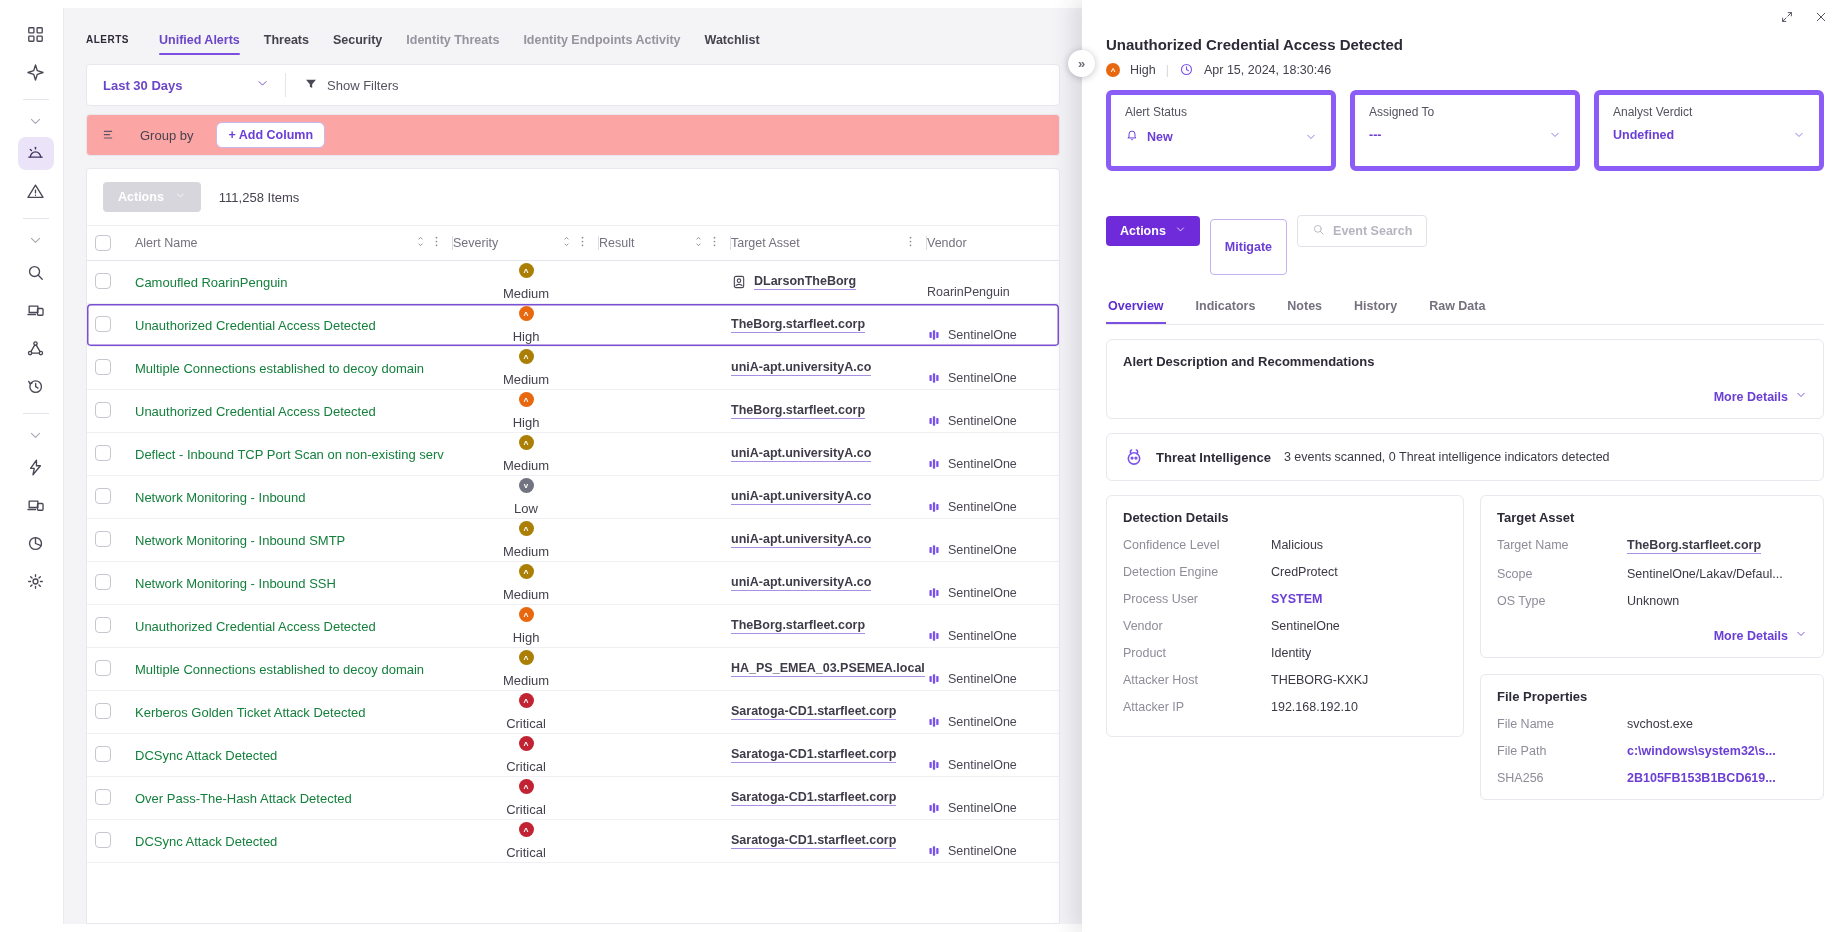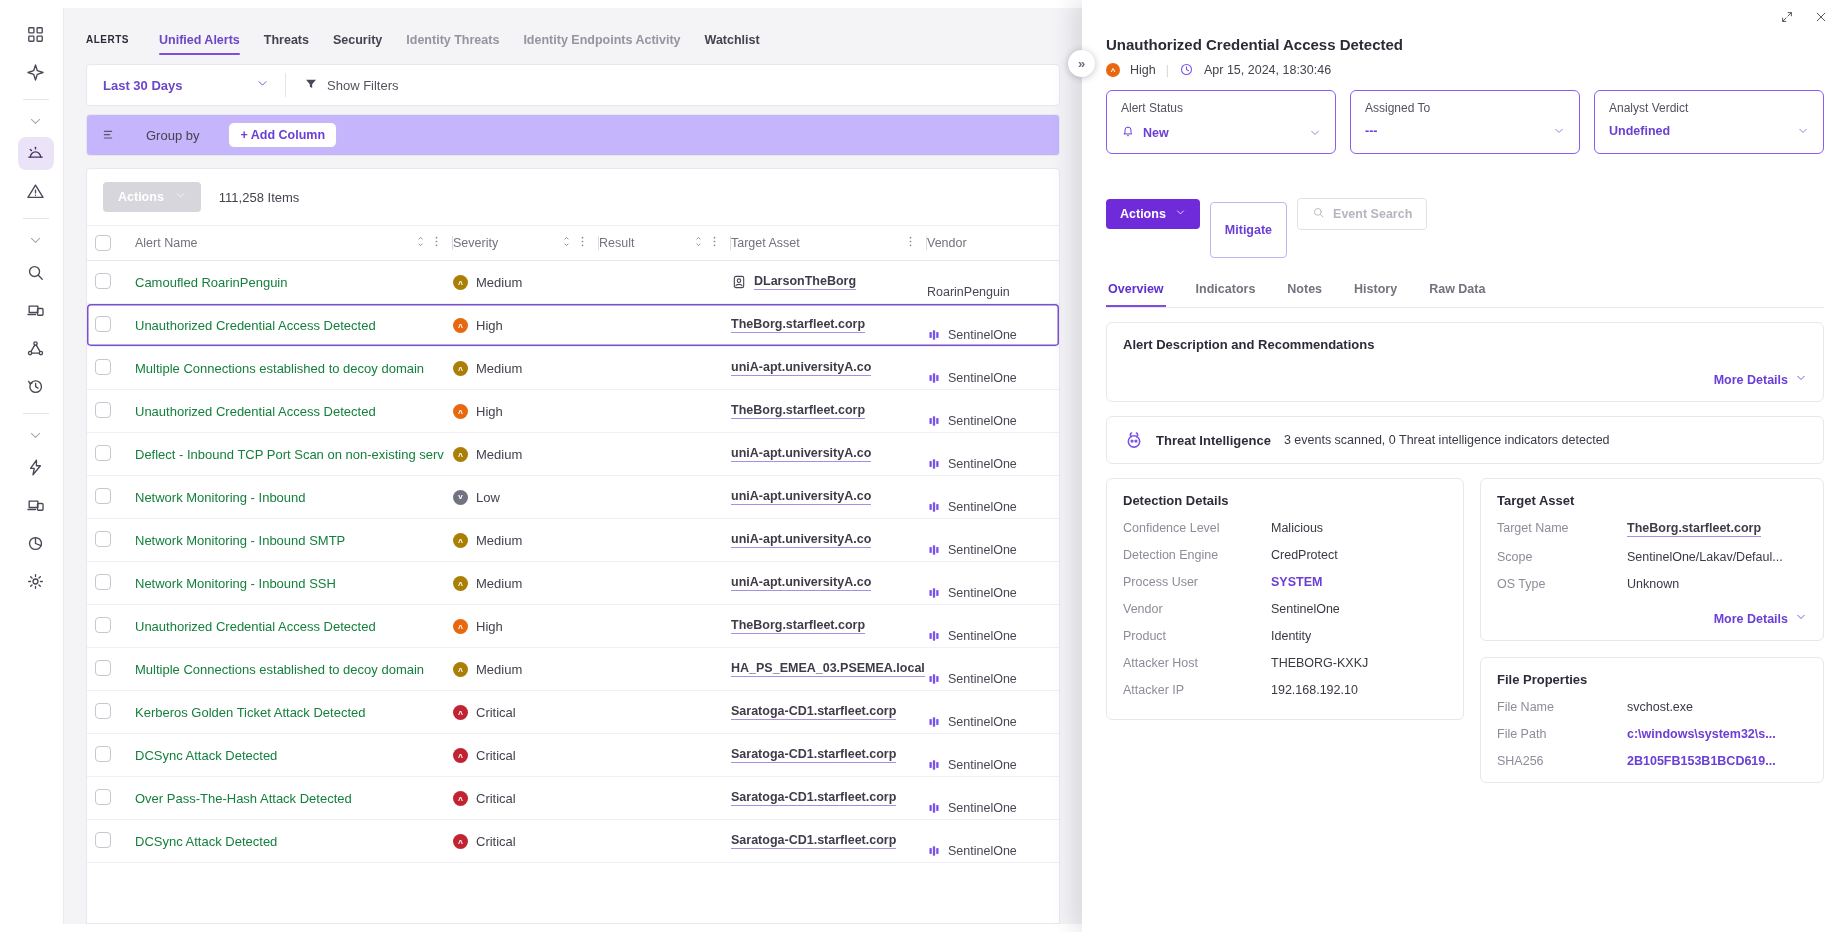--- a/index.html
+++ b/index.html
@@ -42,22 +42,22 @@
   .filtercard { margin-top:8px; height:42px; background:#fff; border:1px solid #e9e7ee;
     border-radius:4px; display:flex; align-items:center; flex:0 0 auto; }
   .time-select { width:198px; display:flex; align-items:center; justify-content:space-between;
     padding:0 16px; color:#6b46c8; font-weight:700; font-size:13px; cursor:pointer; }
   .time-select svg, .chev-sm svg { width:13px; height:13px; }
   .vdiv { width:1px; height:24px; background:#e6e4eb; }
   .show-filters { display:flex; align-items:center; gap:9px; padding:0 18px; color:#56525f;
     font-size:13px; cursor:pointer; }
   .show-filters svg { width:14px; height:14px; color:#4b4754; }
 
-  .groupbar { margin-top:8px; height:42px; background:#c4b5fd; border:1px solid #e9e7ee;
-    border-radius:4px; display:flex; align-items:center; gap:29px; padding:0 14px; flex:0 0 auto; }
+  .groupbar { margin-top:8px; height:42px; background:#fca5a5; border:1px solid #e9e7ee;
+    border-radius:4px; display:flex; align-items:center; gap:23px; padding:0 14px; flex:0 0 auto; }
   .group-ic svg { width:16px; height:16px; color:#5a5664; display:block; }
   .groupby-label { font-size:13px; color:#46424e; }
   .add-col-btn { border:1px solid #c9b8ef; color:#6b3fd6; font-weight:700; font-size:12.5px;
     border-radius:6px; padding:5px 11px; background:#fff; cursor:pointer; }
 
   .tablecard { margin-top:12px; background:#fff; border:1px solid #e9e7ee;
     border-radius:4px 4px 0 0; flex:1; display:flex; flex-direction:column; overflow:hidden; }
   .actionsrow { display:flex; align-items:center; gap:18px; padding:13px 16px; }
   .actions-btn-disabled { background:#d7d6dc; color:#fff; font-weight:700; font-size:12.5px;
     border-radius:4px; padding:8px 15px; display:flex; align-items:center; gap:11px; }
@@ -74,21 +74,21 @@
   .hics { margin-left:auto; display:flex; align-items:center; gap:3px; color:#8b8795; }
   .hics svg { width:13px; height:13px; cursor:pointer; }
 
   .tbody { overflow:hidden; flex:1; }
   .trow { height:43px; border-bottom:1px solid #f0eff3; font-size:13px; position:relative; cursor:pointer; }
   .trow.sel { box-shadow:inset 0 0 0 1.5px #7a4fd2; border-radius:4px; }
   .cb { width:16px; height:16px; border:1.5px solid #c8c6cf; border-radius:4px; display:inline-block;
     background:#fff; cursor:pointer; }
   .alert-link { color:#15803d; font-weight:400; white-space:nowrap; overflow:hidden; display:block;
     padding-right:14px; }
-  .sev { display:flex; align-items:center; gap:8px; color:#45414d; }
+  .sev { display:flex; align-items:center; gap:8px; color:#45414d;flex-direction:column; }
   .sevdot { width:15px; height:15px; border-radius:50%; display:inline-flex; align-items:center;
     justify-content:center; color:#fff; font-size:8.5px; font-weight:700; line-height:1; flex:0 0 auto; }
   .sevdot::before { content:"^"; transform:translateY(1.5px); }
   .sevdot.low::before { content:"v"; transform:translateY(-0.5px); font-size:8px; }
   .sevdot.medium { background:#ab7f06; }
   .sevdot.high { background:#e8680f; }
   .sevdot.low { background:#717480; }
   .sevdot.critical { background:#c22333; }
   .targetcell { display:flex; align-items:center; gap:7px; overflow:hidden; }
   .target-link { color:#3f3b49; font-weight:700; font-size:12.5px;
@@ -105,21 +105,21 @@
   .collapse-btn { position:absolute; left:-14px; top:50px; width:27px; height:27px; border-radius:50%;
     background:#fff; box-shadow:0 1px 7px rgba(40,35,60,.28); display:flex; align-items:center;
     justify-content:center; color:#6d6977; font-size:13px; font-weight:700; cursor:pointer; }
   .panel-title { margin-top:24px; font-size:15px; font-weight:700; color:#2e2a38; }
   .panel-meta { display:flex; align-items:center; gap:10px; margin-top:9px; font-size:12.5px; color:#45414d; }
   .meta-div { color:#d9d7de; }
   .clock-ic svg { width:15px; height:15px; color:#7b52e8; display:block; }
   .sevdot.small { width:14px; height:14px; font-size:8px; }
 
   .status-cards { display:flex; gap:14px; margin-top:13px; }
-  .scard { flex:1; border:1px solid #8b5cf6; border-radius:6px; padding:10px 14px 12px; cursor:pointer; }
+  .scard { flex:1; border:5px solid #8b5cf6; border-radius:6px; padding:10px 14px 21px; cursor:pointer; }
   .scard-label { font-size:12px; color:#55515f; }
   .scard-value { margin-top:9px; display:flex; align-items:center; gap:8px; color:#6b3fd6;
     font-weight:700; font-size:12.5px; }
   .scard-value svg { width:14px; height:14px; }
   .scard-chev { margin-left:auto; color:#8a66dd; display:flex; }
   .scard-chev svg { width:12px; height:12px; }
 
   .pbtns { display:flex; gap:10px; margin-top:16px; align-items:center; }
   .btn-primary { background:#6f2bd9; color:#fff; font-weight:700; font-size:12.5px; border:none;
     border-radius:4px; padding:8px 14px; display:flex; align-items:center; gap:9px; cursor:pointer; }

